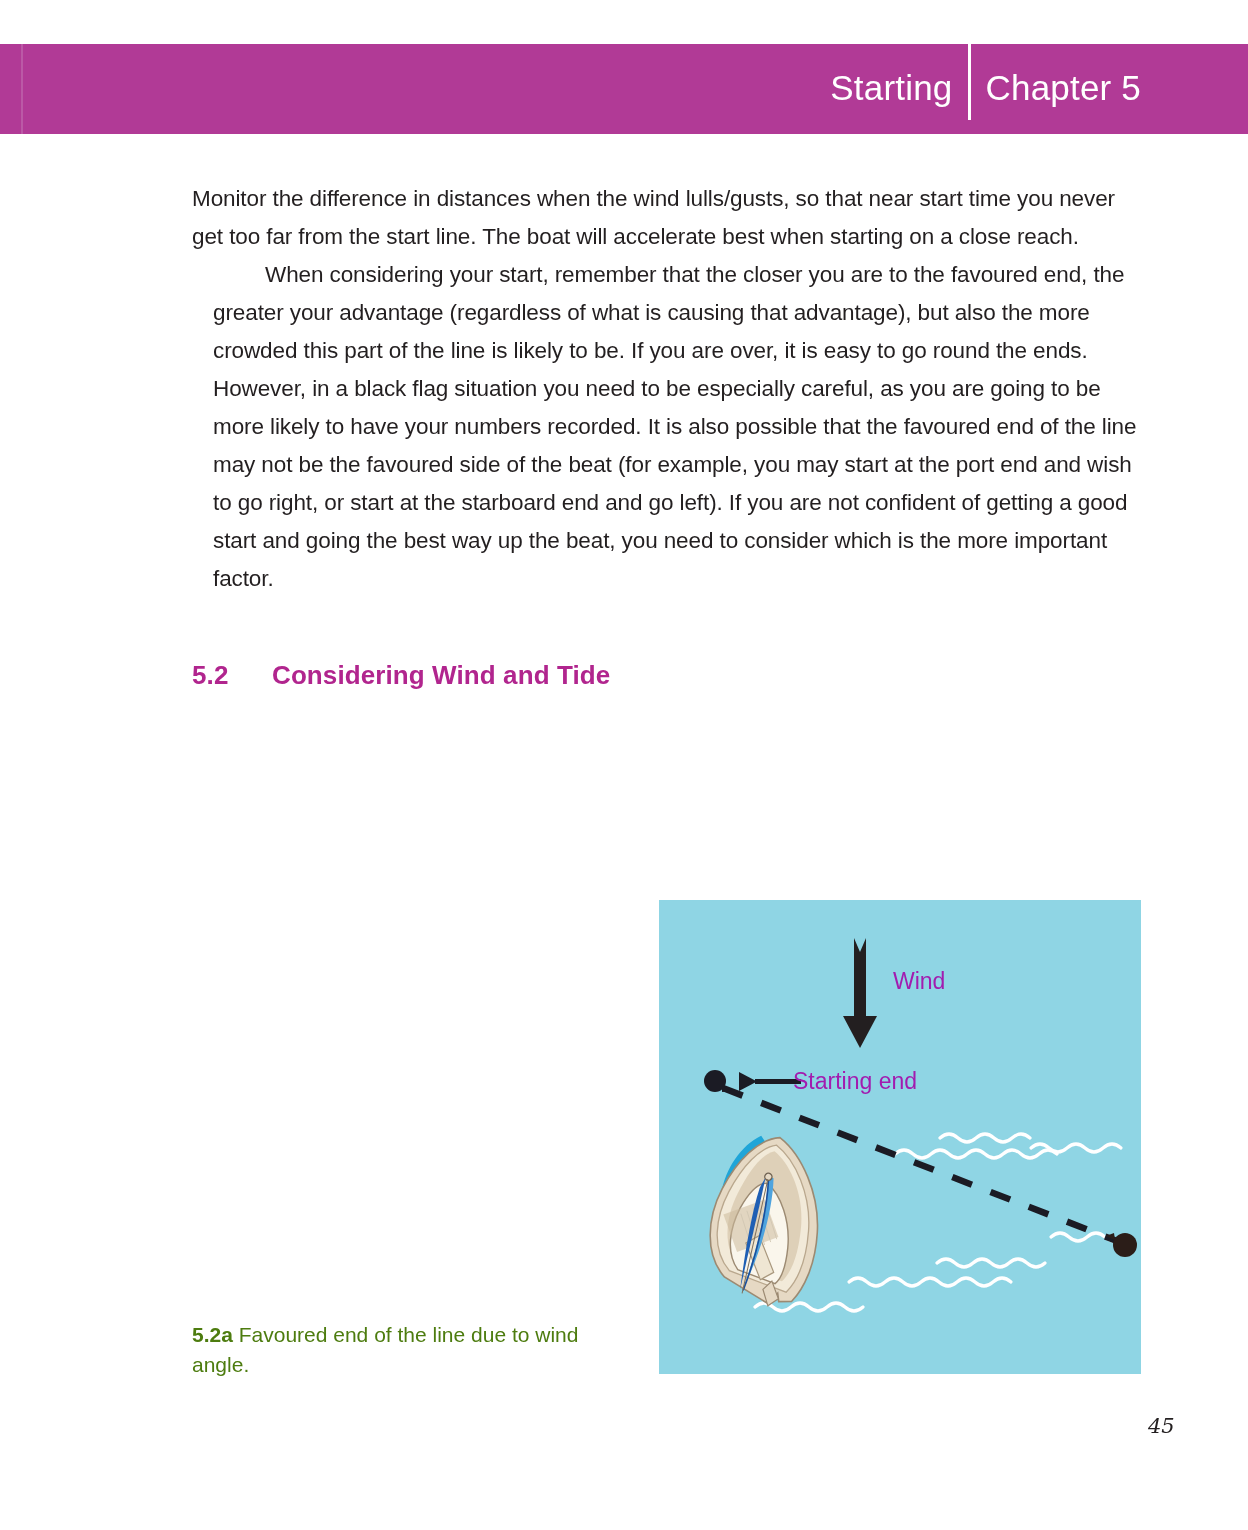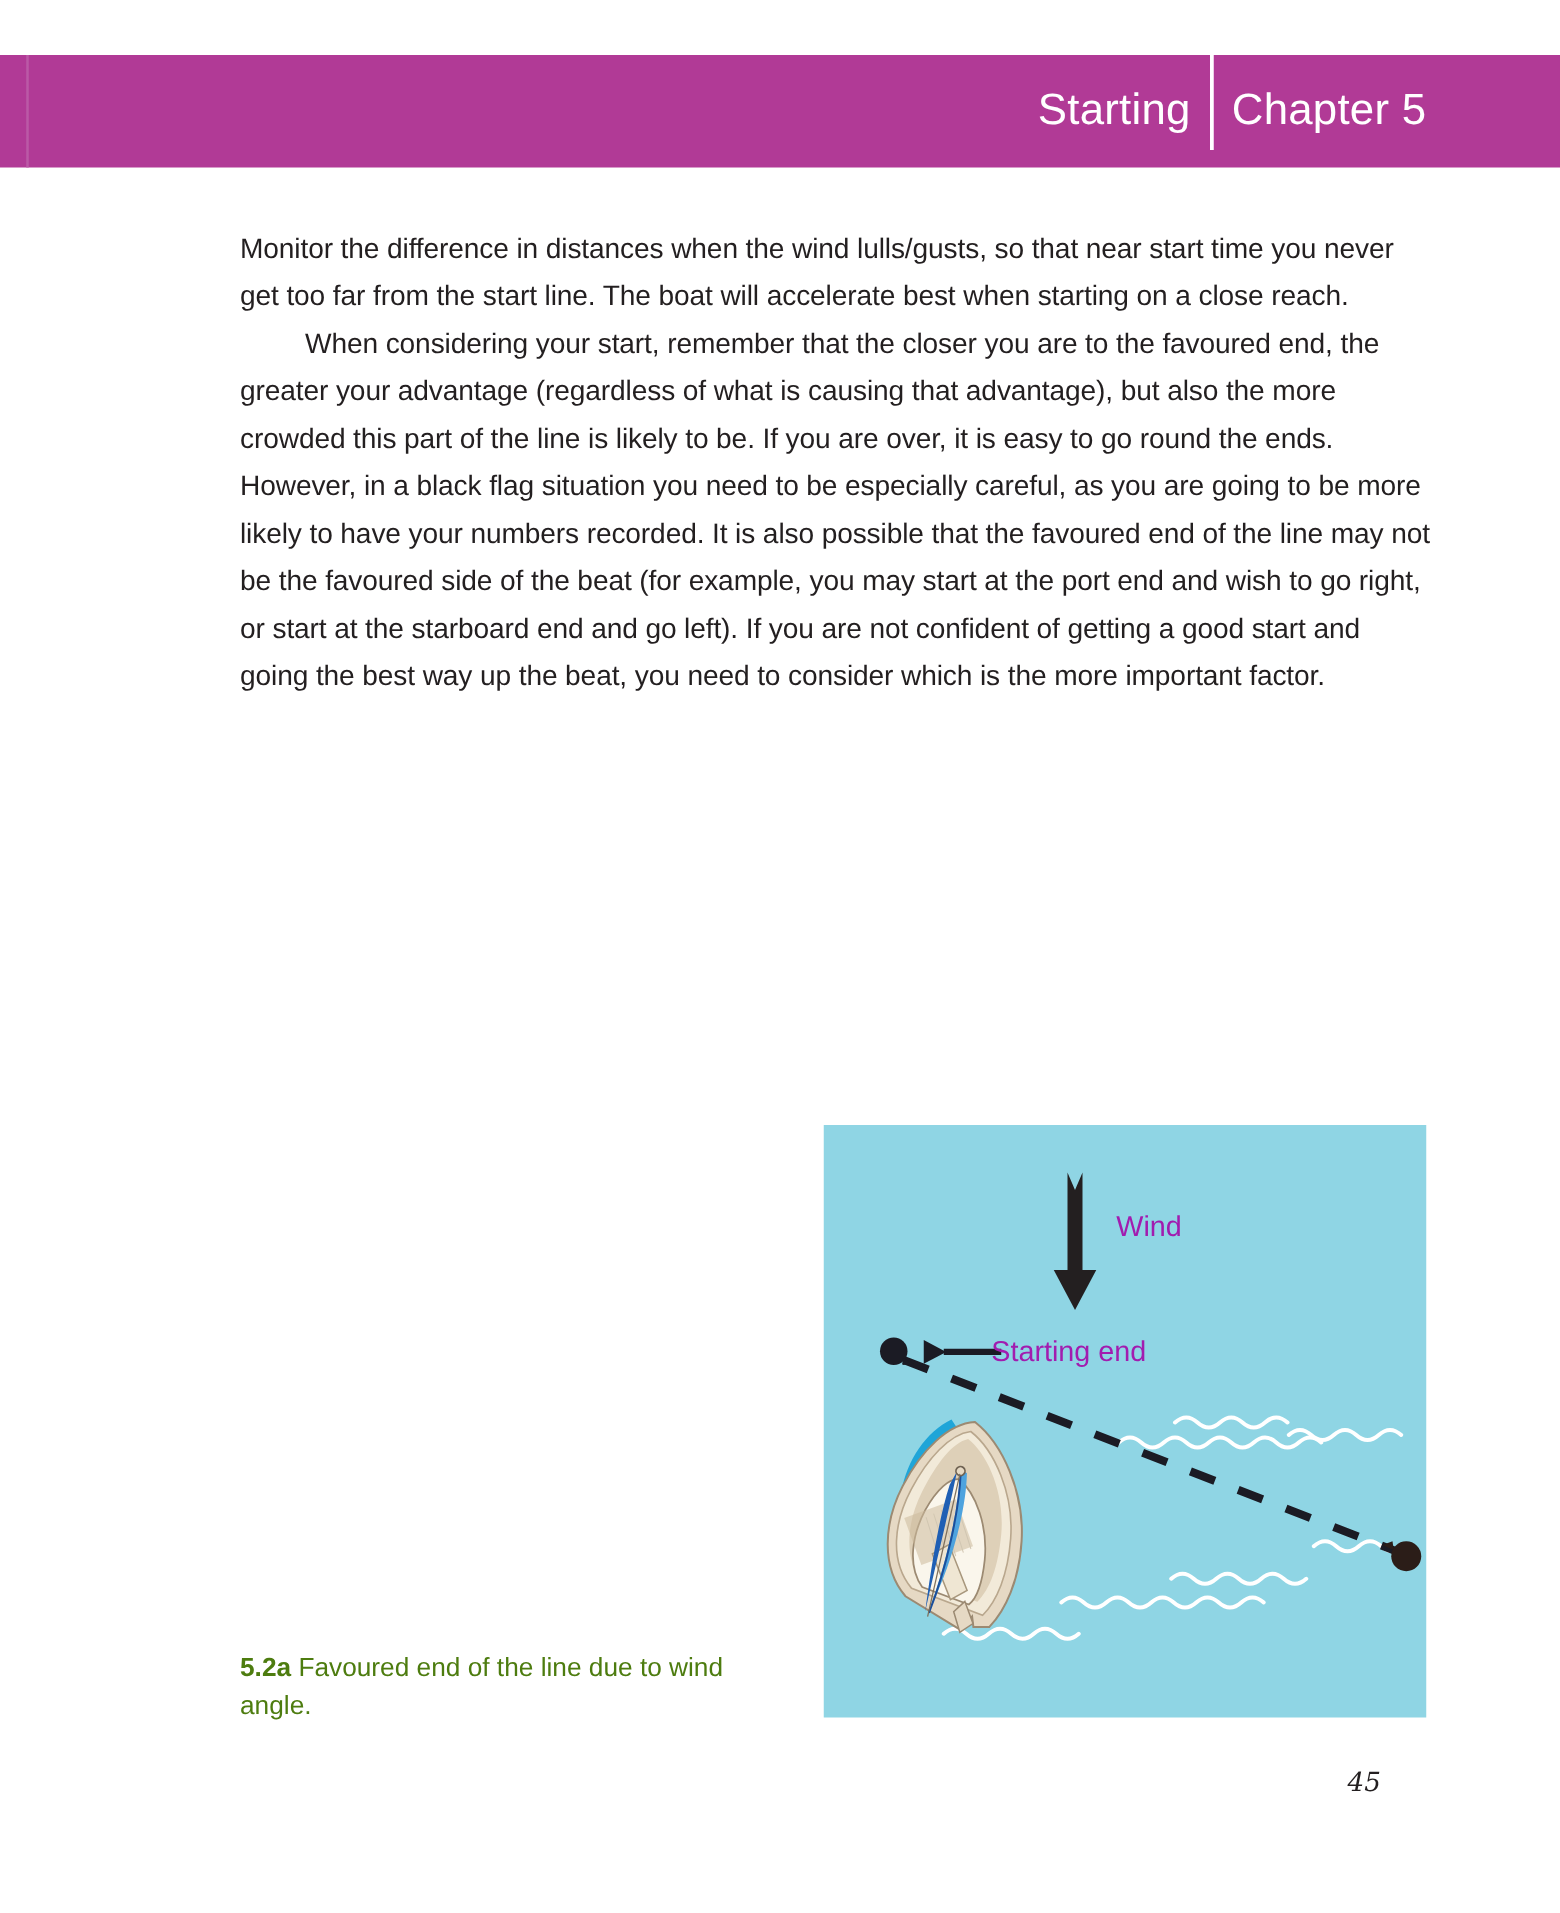--- a/index.html
+++ b/index.html
@@ -79,20 +79,21 @@
   p.body-text {
     margin: 0;
     color: #231f20;
     font-size: 22.5px;
     line-height: 38px;
     letter-spacing: -0.1px;
     font-weight: 300;
   }
   p.body-text.indented {
     text-indent: 52px;
+    margin-left: 21px;
   }
   .section-heading {
     margin: 0;
     color: #b1258e;
     font-size: 26px;
     font-weight: bold;
     letter-spacing: 0.1px;
     line-height: 1.2;
     display: flex;
   }
@@ -133,21 +134,21 @@
     font-size: 23px;
     font-weight: 400;
     white-space: nowrap;
   }
   .label-wind { left: 234px; top: 68px; }
   .label-favoured { left: 134px; top: 168px; }
 
   
   .page-number {
     position: absolute;
-    left: 1078px;
+    left: 1148px;
     top: 1414px;
     color: #231f20;
     font-size: 21px;
     font-family: "DejaVu Serif", serif;
     font-style: italic;
   }
 </style>
 </head>
 <body>
 
@@ -162,20 +163,24 @@
 
 <div class="content">
 
 
   <p class="body-text">Monitor the difference in distances when the wind lulls/gusts, so that near start time you never get too far from the start line. The boat will accelerate best when starting on a close reach.</p>
 
   <p class="body-text indented">When considering your start, remember that the closer you are to the favoured end, the greater your advantage (regardless of what is causing that advantage), but also the more crowded this part of the line is likely to be. If you are over, it is easy to go round the ends. However, in a black flag situation you need to be especially careful, as you are going to be more likely to have your numbers recorded. It is also possible that the favoured end of the line may not be the favoured side of the beat (for example, you may start at the port end and wish to go right, or start at the starboard end and go left). If you are not confident of getting a good start and going the best way up the beat, you need to consider which is the more important factor.</p>
 
   <div class="spacer-before-heading"></div>
 
+  <h2 class="section-heading">
+    <span class="sec-num">5.2</span>
+    <span>Considering Wind and Tide</span>
+  </h2>
 
   <div class="spacer-after-heading"></div>
 
 </div>
 
 <div class="figure-box">
   <svg width="482" height="474" viewBox="0 0 482 474">
 
     <g fill="none" stroke="#ffffff" stroke-width="3.2" stroke-linecap="round">
       <path d="M 281 238 q 9 -8 18 0 q 9 8 18 0 q 9 -8 18 0 q 9 8 18 0 q 9 -8 18 0"></path>

